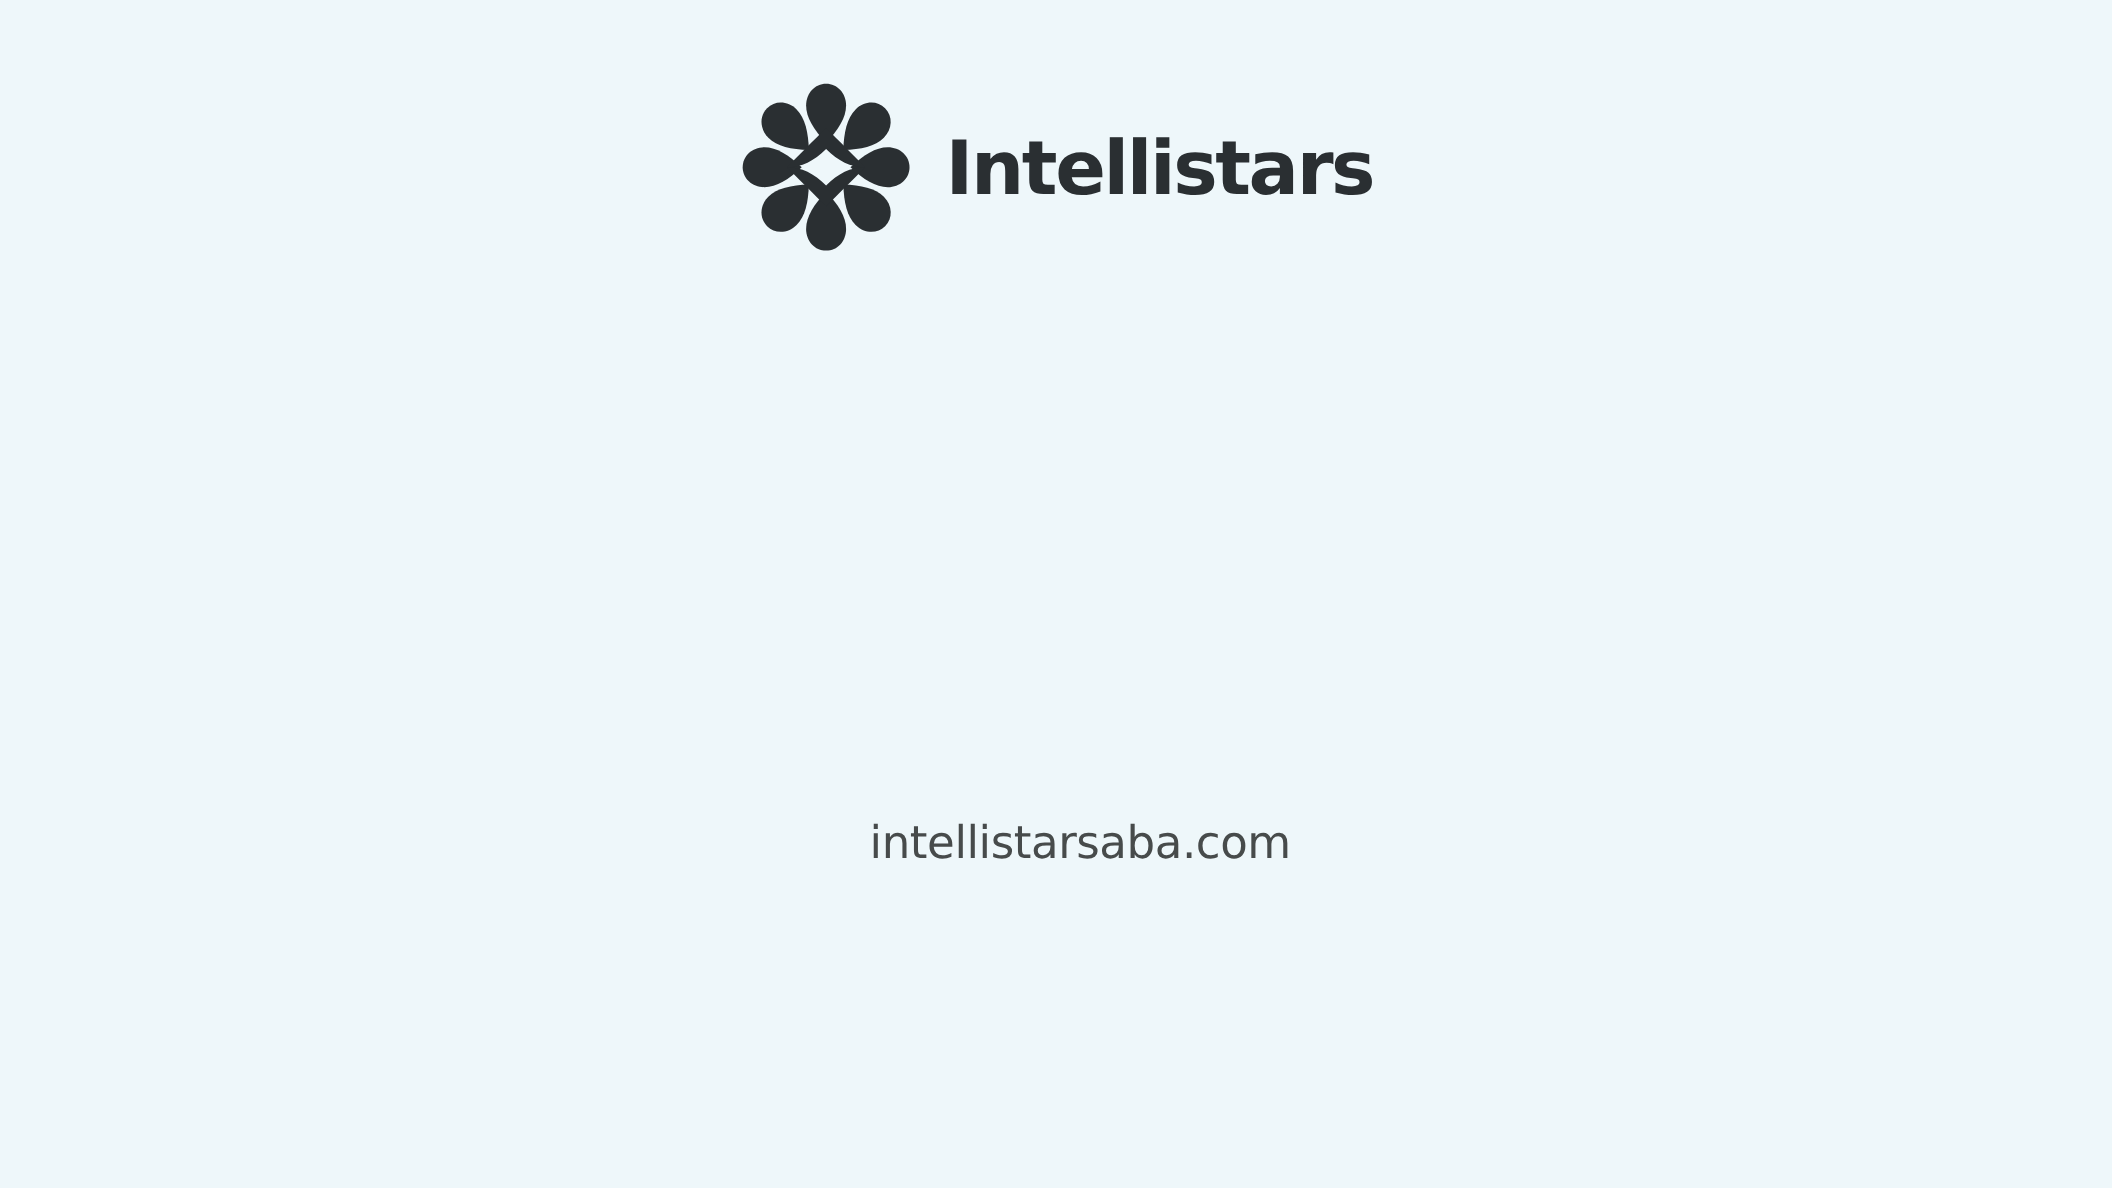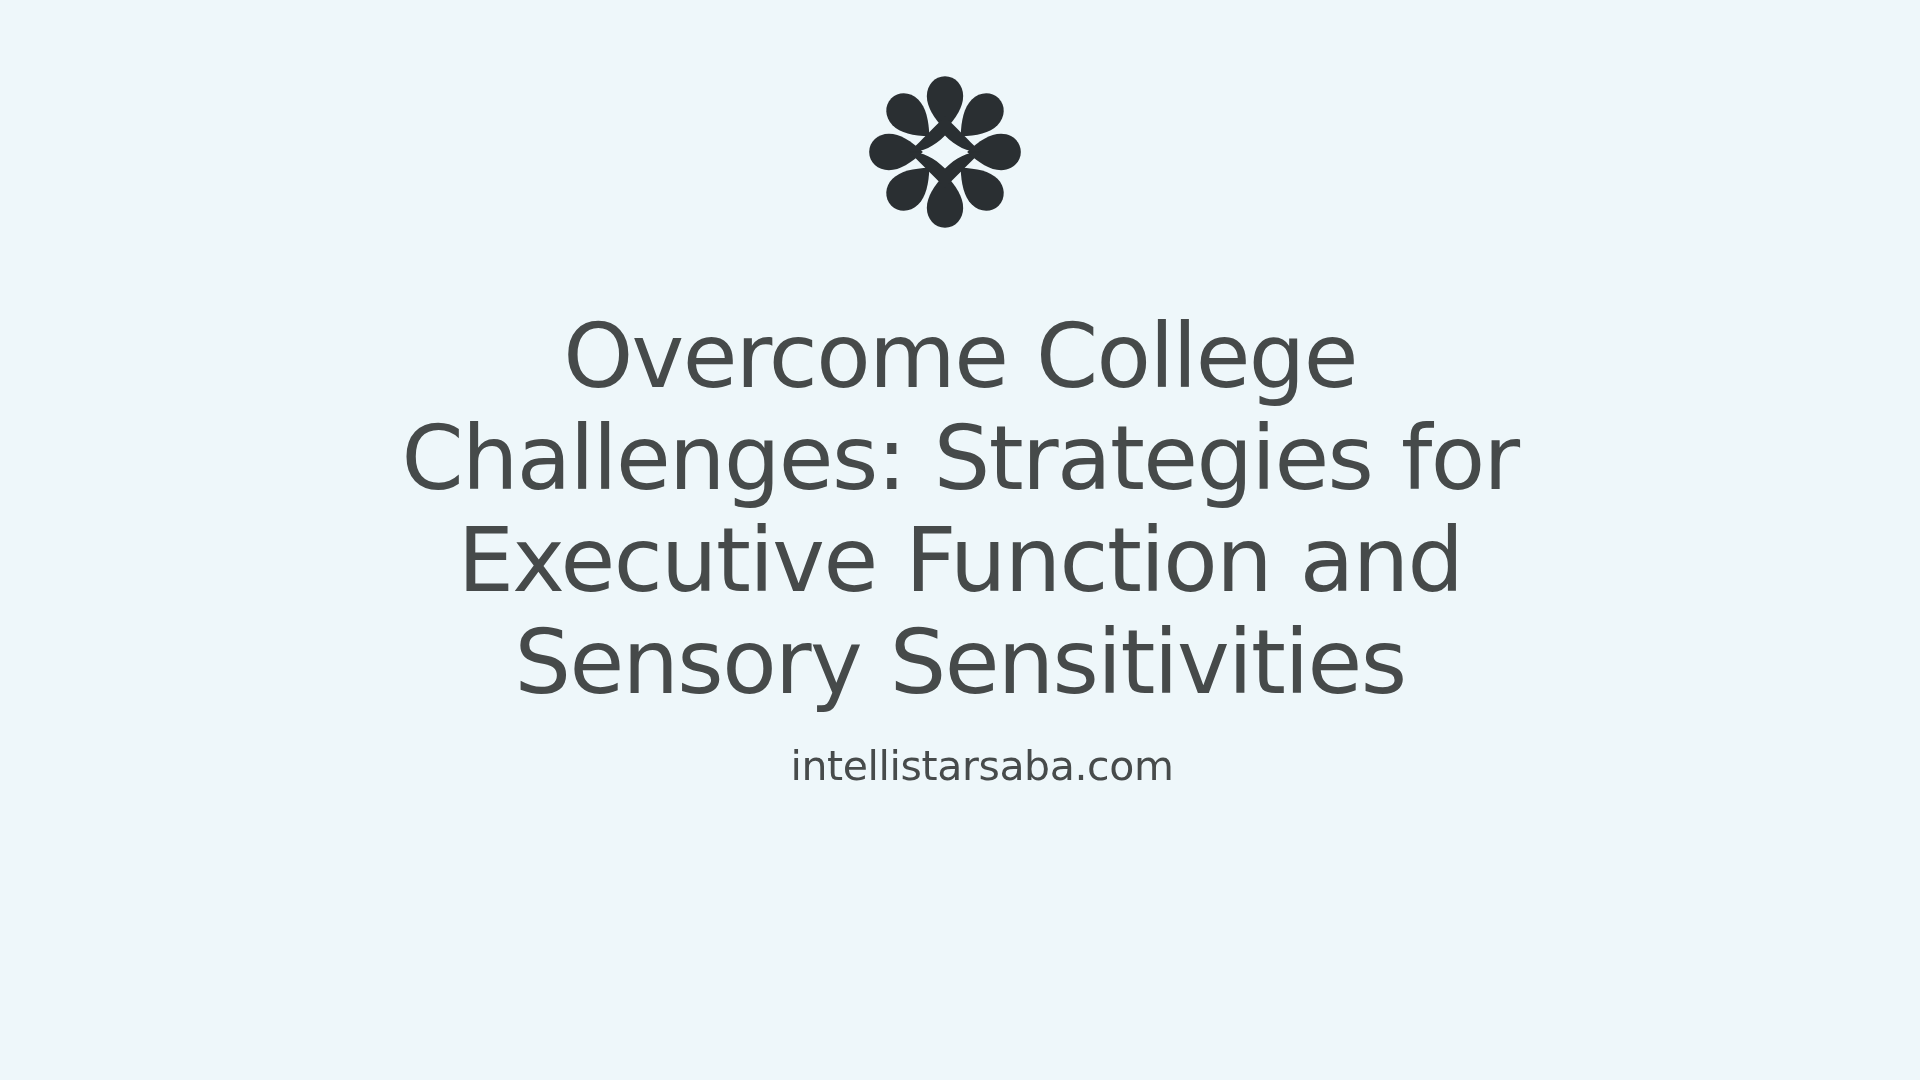--- a/index.html
+++ b/index.html
@@ -127,20 +127,20 @@
         </g>
 
         <g>
           <path d="M100 55 c-14 14 -28 28 -45 45 c17 0 31 -7 45 -21 c14 14 28 21 45 21 c-17 -17 -31 -31 -45 -45 Z"></path>
           <path d="M100 145 c-14 -14 -28 -28 -45 -45 c17 0 31 7 45 21 c14 -14 28 -21 45 -21 c-17 17 -31 31 -45 45 Z"></path>
         </g>
       </g>
     </svg>
 
     <div id="logo-text-block">
+      <div id="logo-wordmark">Intellistars</div>
     </div>
   </div>
 
-  <h1 id="headline">Overcome College Challenges: Strategies for Executive Function and Sensory Sensitivities</h1>
 
   <div id="site-url">intellistarsaba.com</div>
 
 </div>
 
 </body></html>

